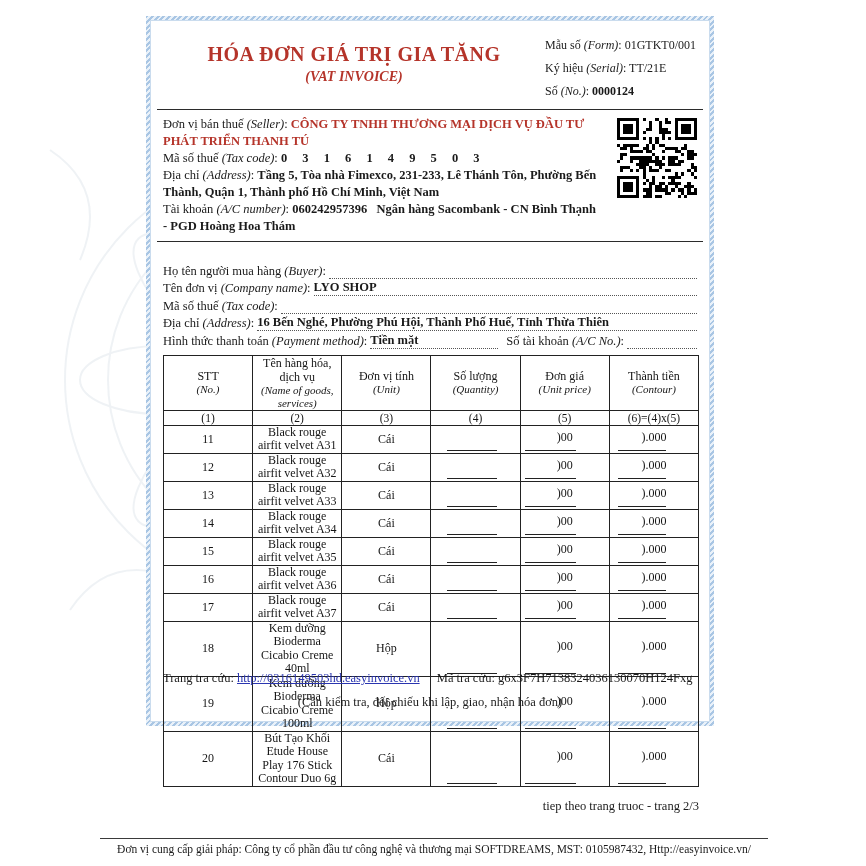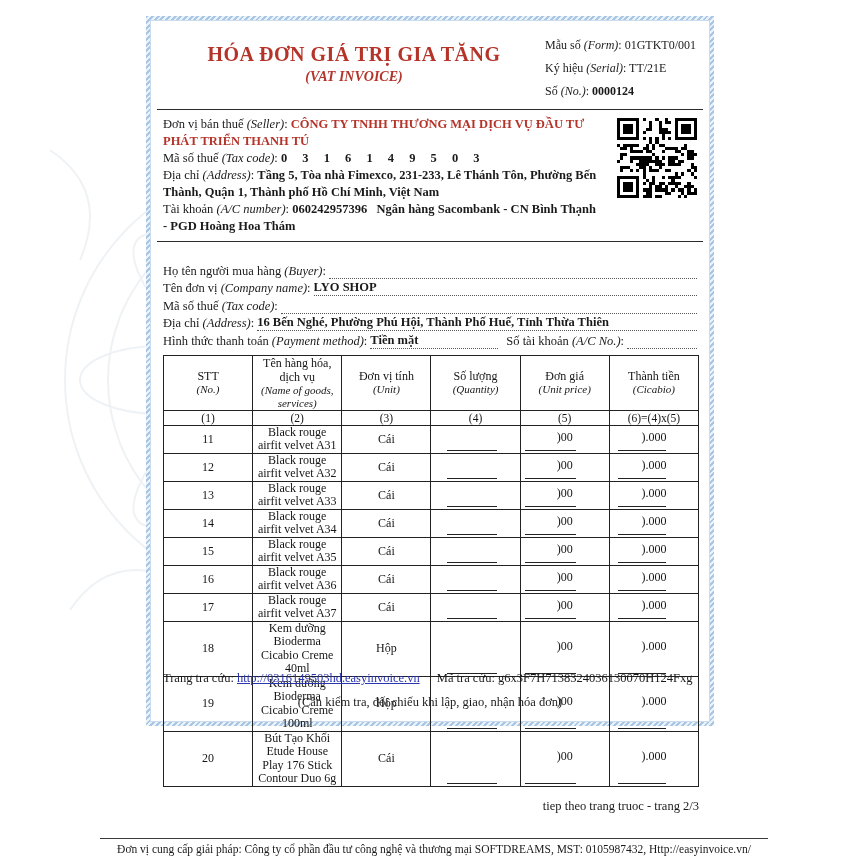--- a/index.html
+++ b/index.html
@@ -407,21 +407,21 @@
             <th class="c-qty">
                 <span class="vn">Số lượng</span>
                 <span class="en2">(Quantity)</span>
               </th>
             <th class="c-price">
                 <span class="vn">Đơn giá</span>
                 <span class="en2">(Unit price)</span>
               </th>
             <th class="c-amount">
                 <span class="vn">Thành tiền</span>
-                <span class="en2">(Cicabio)</span>
+                <span class="en2">(Contour)</span>
               </th>
           </tr>
           <tr class="colnum">
             <td>(1)</td>
             <td>(2)</td>
             <td>(3)</td>
             <td>(4)</td>
             <td>(5)</td>
             <td>(6)=(4)x(5)</td>
           </tr>

